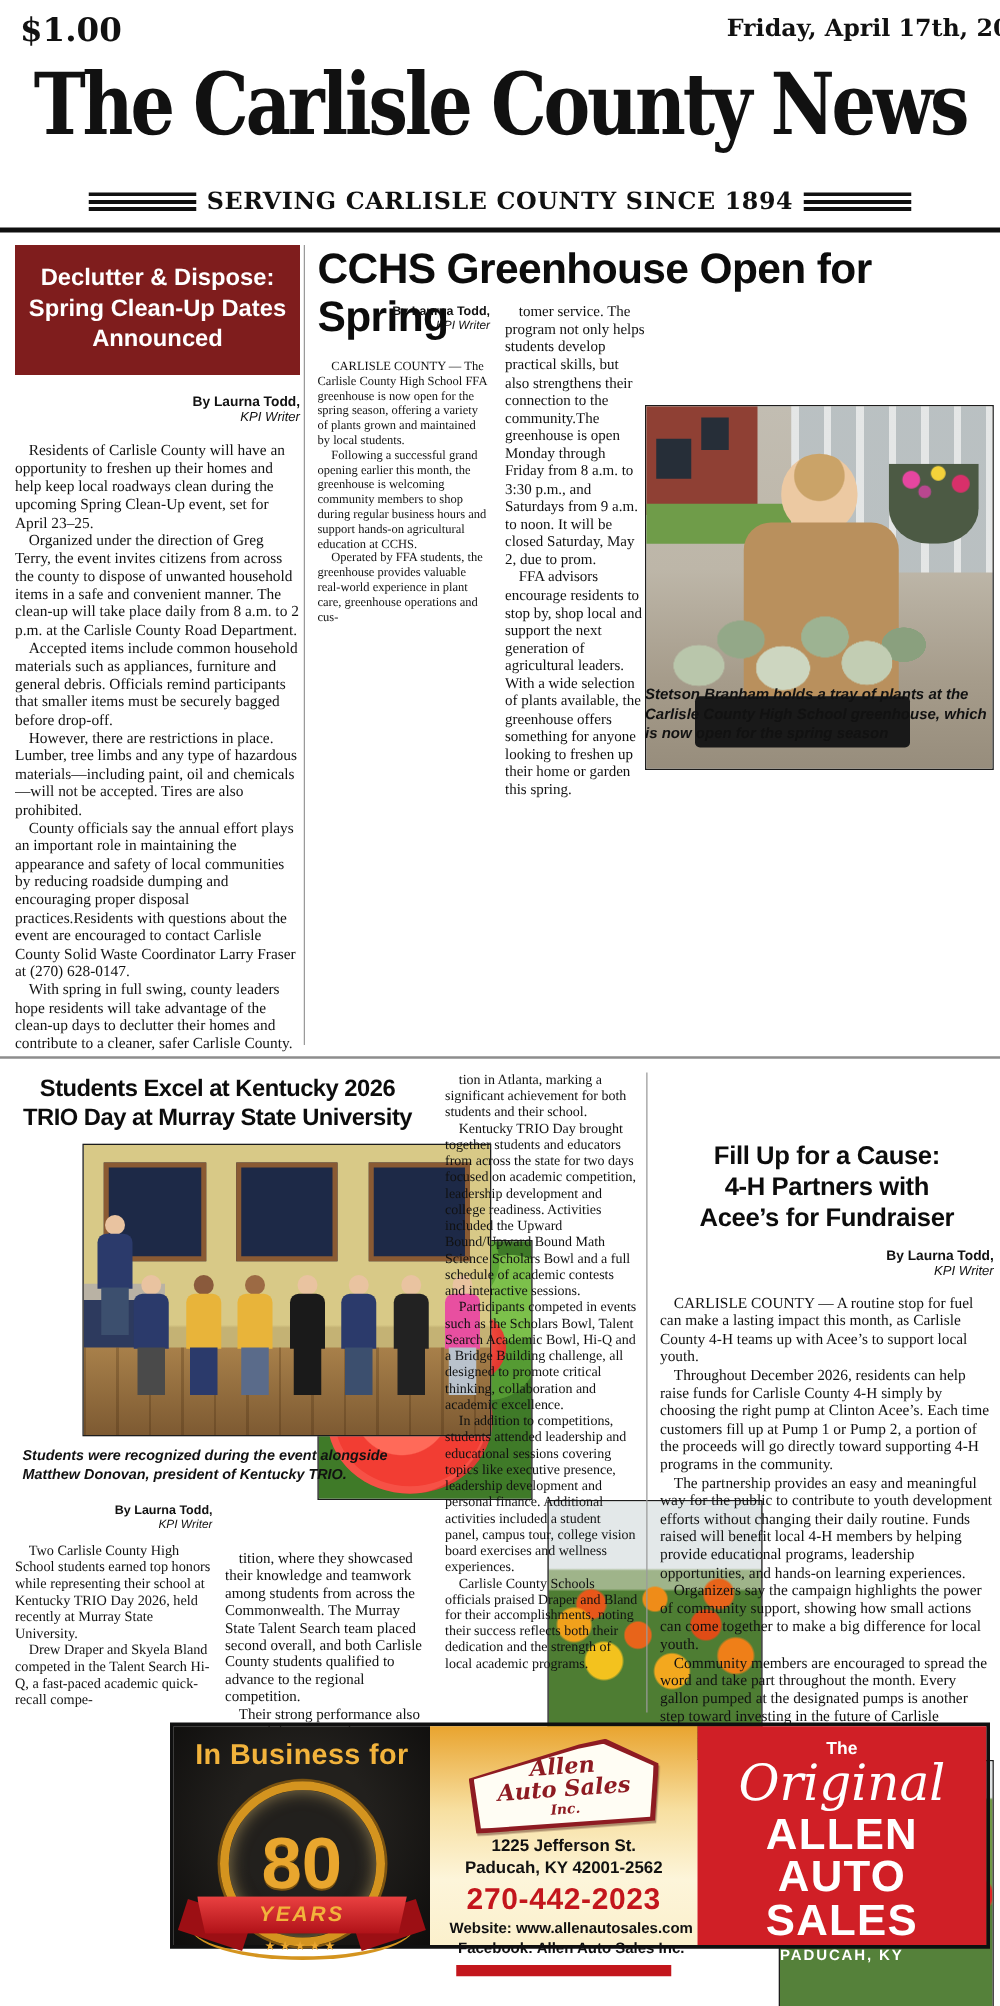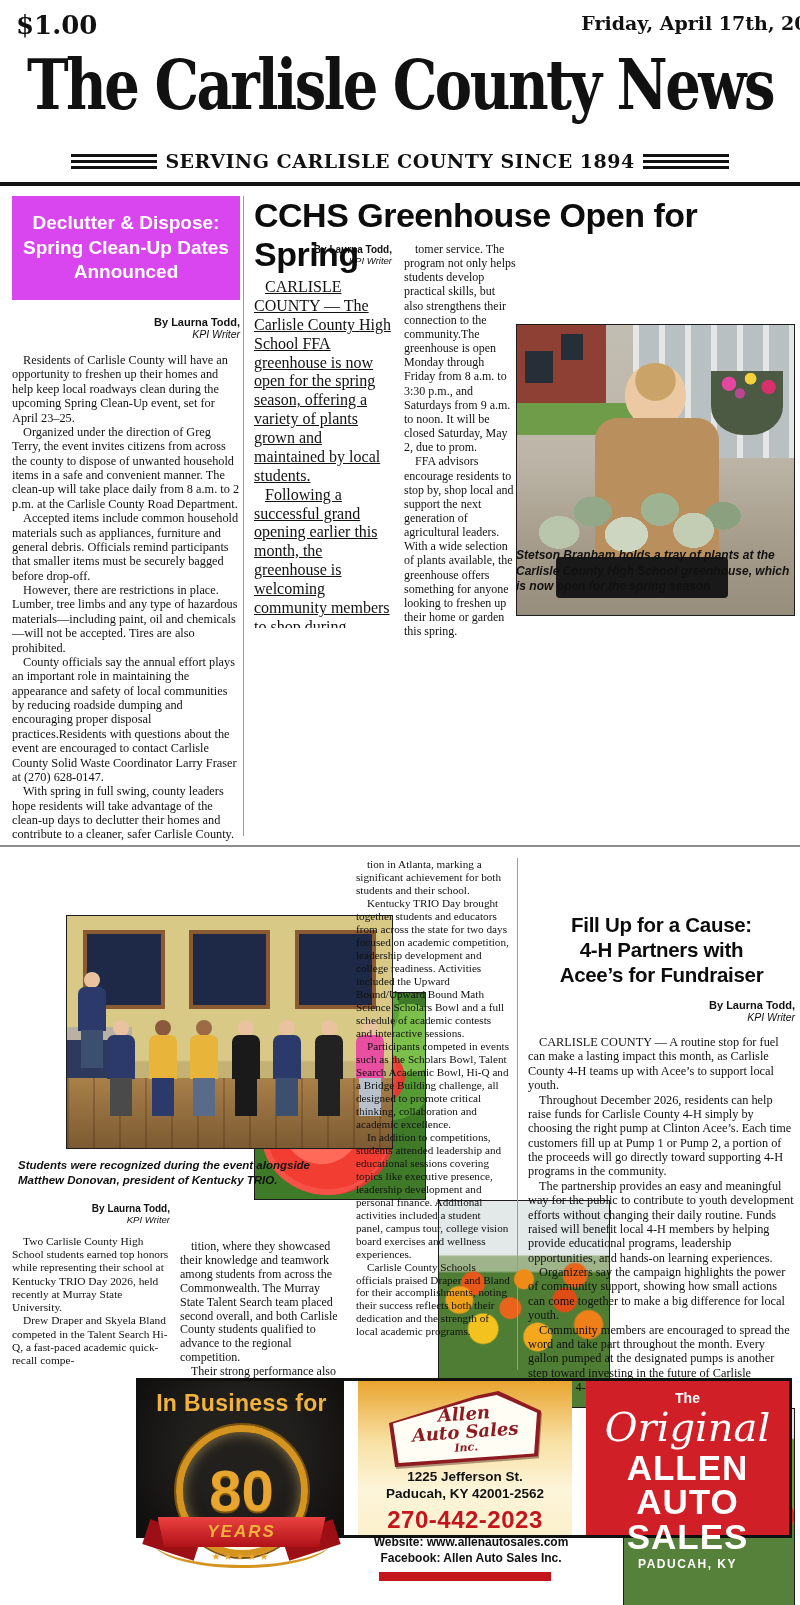--- a/index.html
+++ b/index.html
@@ -19,21 +19,21 @@
   .vrule{width:1px;background:#9a9a9a;}
   .hrule{height:2px;background:#8d8d8d;}
   .headline{font-family:"Liberation Sans",sans-serif;font-weight:bold;color:#0c0c0c;}
   .byline{ text-align:right;font-family:"Liberation Sans",sans-serif;}
   .byline .b1{font-weight:bold;font-size:11px;}
   .byline .b2{font-style:italic;font-size:10.5px;}
   .body-text p{margin:0;text-indent:11px;}
   .caption{font:bold italic 12px/1.3 "Liberation Sans",sans-serif;}
   .photo-frame{border:1px solid #1c1c1c;box-sizing:border-box;overflow:hidden;position:relative;background:#cccccc;}
   
-  .decl-box{background:#d946ef;color:#fff;text-align:center;font:bold 19px/1.3 "Liberation Sans",sans-serif;
+  .decl-box{background:#7f1d1d;color:#fff;text-align:center;font:bold 19px/1.3 "Liberation Sans",sans-serif;
             padding:15px 4px;}
   
   .scene-boy{width:100%;height:100%;position:relative;
     background:linear-gradient(180deg,#c2bdb2 0%,#bdb6a8 45%,#a69c8b 75%,#978d7c 100%);}
   .scene-boy .brick{position:absolute;left:0;top:0;width:32%;height:30%;background:#8f4034;}
   .scene-boy .w1,.scene-boy .w2{position:absolute;background:#262e38;}
   .scene-boy .w1{left:3%;top:9%;width:10%;height:11%;}
   .scene-boy .w2{left:16%;top:3%;width:8%;height:9%;}
   .scene-boy .ghouse{position:absolute;right:0;top:0;width:58%;height:46%;
     background:repeating-linear-gradient(90deg,#e8ebec 0 6px,#b9c1c4 6px 26px);opacity:.9;}
@@ -96,22 +96,22 @@
   .scene-trio .p1{left:5%;} .scene-trio .p2{left:37.5%;} .scene-trio .p3{left:70%;}
   .scene-trio .stage{position:absolute;left:0;top:48%;width:20%;height:30%;
     background:linear-gradient(180deg,#b9b2a4 0 18%,#2d3a5e 19% 100%);}
   .scene-trio .person{position:relative;width:30px;height:96px;}
   .scene-trio .person .hd{position:absolute;left:7px;top:0;width:16px;height:16px;border-radius:50%;background:#e9c3a0;}
   .scene-trio .person .tr{position:absolute;left:1px;top:15px;width:28px;height:44px;border-radius:7px 7px 0 0;}
   .scene-trio .person .lg{position:absolute;left:4px;top:58px;width:22px;height:38px;background:#3c4f6e;}
   .scene-trio .row{position:absolute;left:12%;bottom:14%;width:86%;display:flex;justify-content:space-between;}
   .scene-trio .coach{position:absolute;left:3%;top:24%;width:30px;height:110px;}
   
-  .ad{left:136px;top:1378px;width:656px;height:160px;border:3px solid #101010;box-sizing:border-box;
-      display:flex;font-family:"Liberation Sans",sans-serif;gap:14px;}
+  .ad{left:136px;top:1378px;width:656px;height:181px;border:3px solid #101010;box-sizing:border-box;
+      display:flex;font-family:"Liberation Sans",sans-serif;}
   .ad-left{width:205px;background:radial-gradient(circle at 50% 45%,#22201d 0 40%,#0e0d0c 100%);
            position:relative;color:#f2b33c;flex:none;}
   .ad-biz{margin-top:9px;text-align:center;font-weight:bold;font-size:23px;letter-spacing:.3px;}
   .badge-ring{position:absolute;left:50%;top:44px;transform:translateX(-50%);width:118px;height:118px;
       border-radius:50%;border:7px solid #d4941f;box-shadow:0 0 0 2px #7a5210, inset 0 0 14px rgba(255,220,130,.5);
       display:flex;align-items:center;justify-content:center;}
   .badge-num{font:bold 58px/1 "Liberation Sans",sans-serif;color:#e9a62e;text-shadow:0 2px 0 #7a5210;}
   .ribbon{position:absolute;left:50%;top:136px;transform:translateX(-50%);width:168px;height:30px;
       background:linear-gradient(180deg,#ea4141,#b01218);display:flex;align-items:center;justify-content:center;
       clip-path:polygon(0 0,100% 0,96% 100%,4% 100%);}
@@ -176,21 +176,21 @@
 
   <div class="abs vrule" style="left:243px;top:196px;height:640px;"></div>
 
   <div class="abs" style="left:254px;top:196px;width:541px;height:642px;">
     <div class="headline" style="font-size:34px;letter-spacing:-.5px;">CCHS Greenhouse Open for Spring</div>
     <div class="abs" style="left:0;top:48px;width:138px;">
       <div class="byline">
         <div class="b1" style="font-size:10px;">By Laurna Todd,</div>
         <div class="b2" style="font-size:9.5px;">KPI Writer</div>
       </div>
-      <div class="body-text" style="margin-top:12px;font-size:16px;line-height:1.18;height:350px;overflow:hidden;text-decoration:underline;">
+      <div class="body-text" style="margin-top:22px;font-size:10px;line-height:1.18;height:350px;overflow:hidden;">
           <p>CARLISLE COUNTY — The Carlisle County High School FFA greenhouse is now open for the spring season, offering a variety of plants grown and maintained by local students.</p>
           <p>Following a successful grand opening earlier this month, the greenhouse is welcoming community members to shop during regular business hours and support hands-on agricultural education at CCHS.</p>
           <p>Operated by FFA students, the greenhouse provides valuable real-world experience in plant care, greenhouse operations and cus-</p>
         </div>
     </div>
     <div class="abs body-text" style="left:150px;top:46px;width:112px;height:420px;overflow:hidden;font-size:12px;line-height:1.18;">
         <p>tomer service. The program not only helps students develop practical skills, but also strengthens their connection to the community.The greenhouse is open Monday through Friday from 8 a.m. to 3:30 p.m., and Saturdays from 9 a.m. to noon. It will be closed Saturday, May 2, due to prom.</p>
         <p>FFA advisors encourage residents to stop by, shop local and support the next generation of agricultural leaders. With a wide selection of plants available, the greenhouse offers something for anyone looking to freshen up their home or garden this spring.</p>
       </div>
 
@@ -219,20 +219,24 @@
     <div class="abs photo-frame" style="left:184px;top:426px;width:172px;height:208px;">
       <div class="scene-marigold"></div>
     </div>
     <div class="abs photo-frame" style="left:369px;top:426px;width:172px;height:208px;">
       <div class="scene-impatiens"></div>
     </div>
   </div>
 
   <div class="abs hrule" style="left:0;top:845px;width:800px;"></div>
 
+  <div class="abs headline" style="left:6px;top:860px;width:336px;text-align:center;font-size:19px;line-height:1.22;letter-spacing:-.4px;">
+    <div>Students Excel at Kentucky 2026</div>
+    <div>TRIO Day at Murray State University</div>
+  </div>
   <div class="abs photo-frame" style="left:18px;top:915px;width:327px;height:234px;">
     <div class="scene-trio">
       <div class="panel p1"></div>
         <div class="panel p2"></div>
         <div class="panel p3"></div>
       <div class="stage"></div>
         <div class="floor"></div>
       <div class="coach person">
           <div class="hd"></div>
           <div class="tr" style="background:#2b3a6b;"></div>

